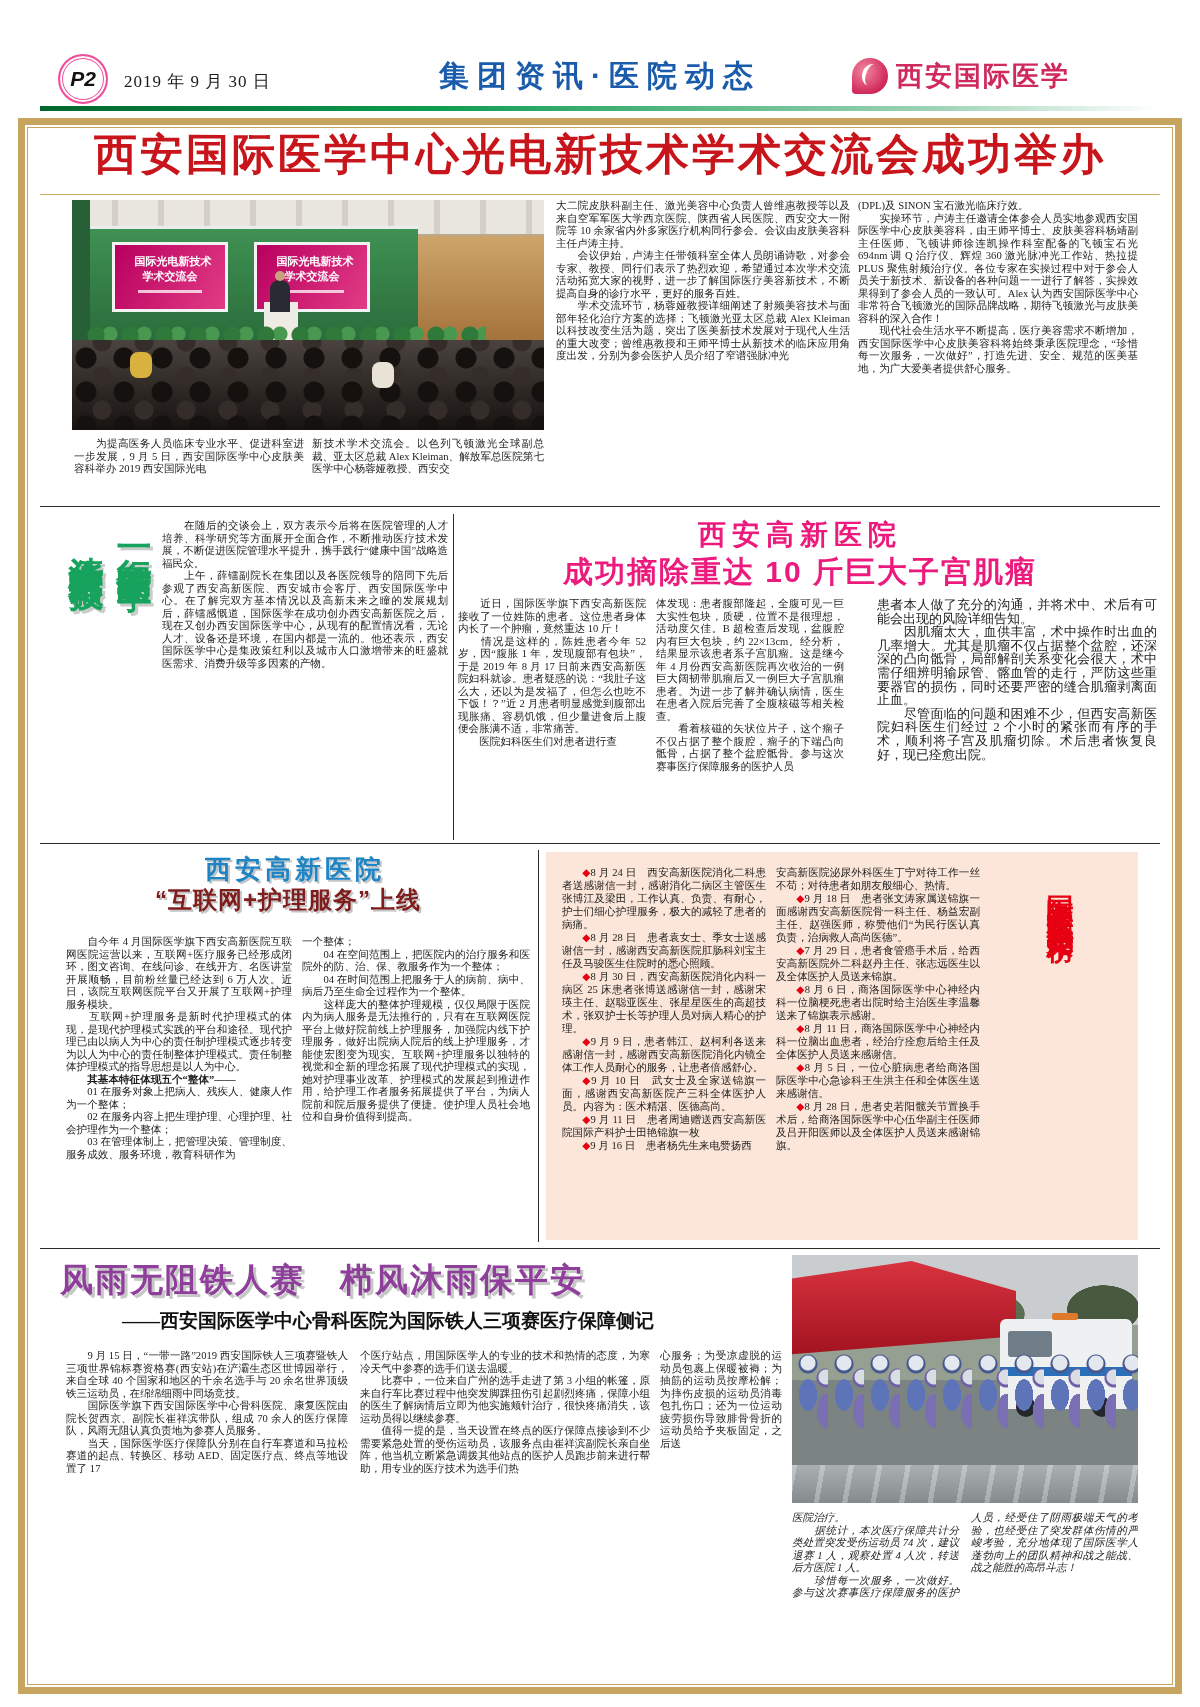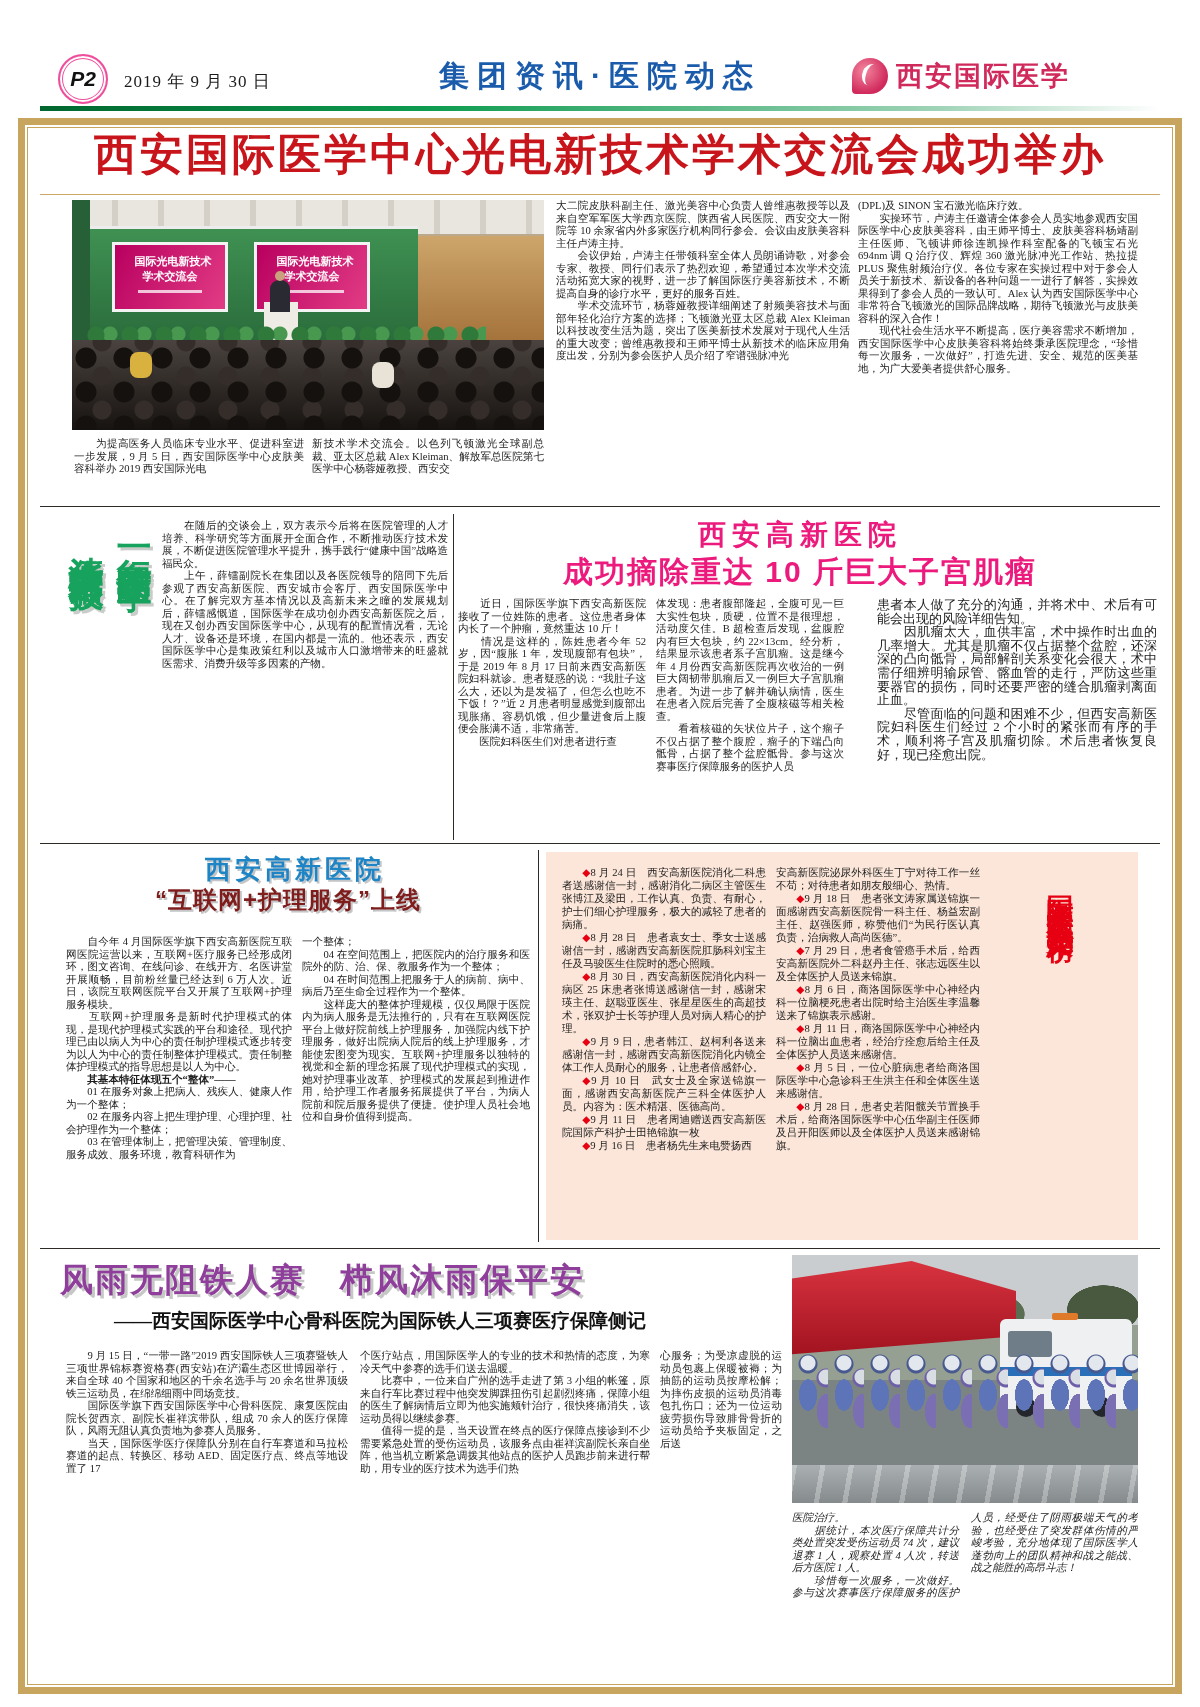--- a/index.html
+++ b/index.html
@@ -91,21 +91,21 @@
   .hr1{left:562px;top:866px;width:204px;height:362px;}
   .hr2{left:776px;top:866px;width:204px;height:362px;}
   .entry{text-indent:1.9em;margin:0;}
   .lead{margin:0;}
   .dia{color:#e60012;}
   .hrtitle{left:1042px;top:874px;height:352px;writing-mode:vertical-rl;text-orientation:upright;
         font-family:"Liberation Sans",sans-serif;font-weight:900;font-size:27px;letter-spacing:4px;color:#e60012;}
   
   .hl5{left:60px;top:1258px;width:640px;text-align:left;font-family:"Liberation Sans",sans-serif;
        font-weight:900;font-size:33px;letter-spacing:2px;color:#8f3f9b;text-shadow:3px 3px 0 #c6c8c6;}
-  .sub5{left:60px;top:1308px;width:640px;text-align:center;font-weight:900;font-size:19px;color:#111;}
+  .sub5{left:68px;top:1308px;width:640px;text-align:center;font-weight:900;font-size:19px;color:#111;}
   .a5c1{left:66px;top:1350px;width:282px;height:318px;}
   .a5c2{left:360px;top:1350px;width:290px;height:318px;}
   .a5c3{left:660px;top:1350px;width:122px;height:318px;}
   .a5tail{left:792px;top:1512px;width:346px;height:156px;column-count:2;column-gap:12px;font-style:italic;}
   .photo2{left:792px;top:1255px;width:346px;height:248px;overflow:hidden;
           background:linear-gradient(#c9cdcf 0 70px,#96a092 70px 125px,#7c8483 125px);}
   .p2-trees{position:absolute;left:0;top:14px;width:346px;height:90px;
      background:radial-gradient(ellipse 60px 34px at 12% 55%,#50634a 60%,transparent 61%),
                 radial-gradient(ellipse 70px 38px at 55% 50%,#5a6e51 60%,transparent 61%),
                 radial-gradient(ellipse 60px 40px at 90% 45%,#49593f 60%,transparent 61%);}

